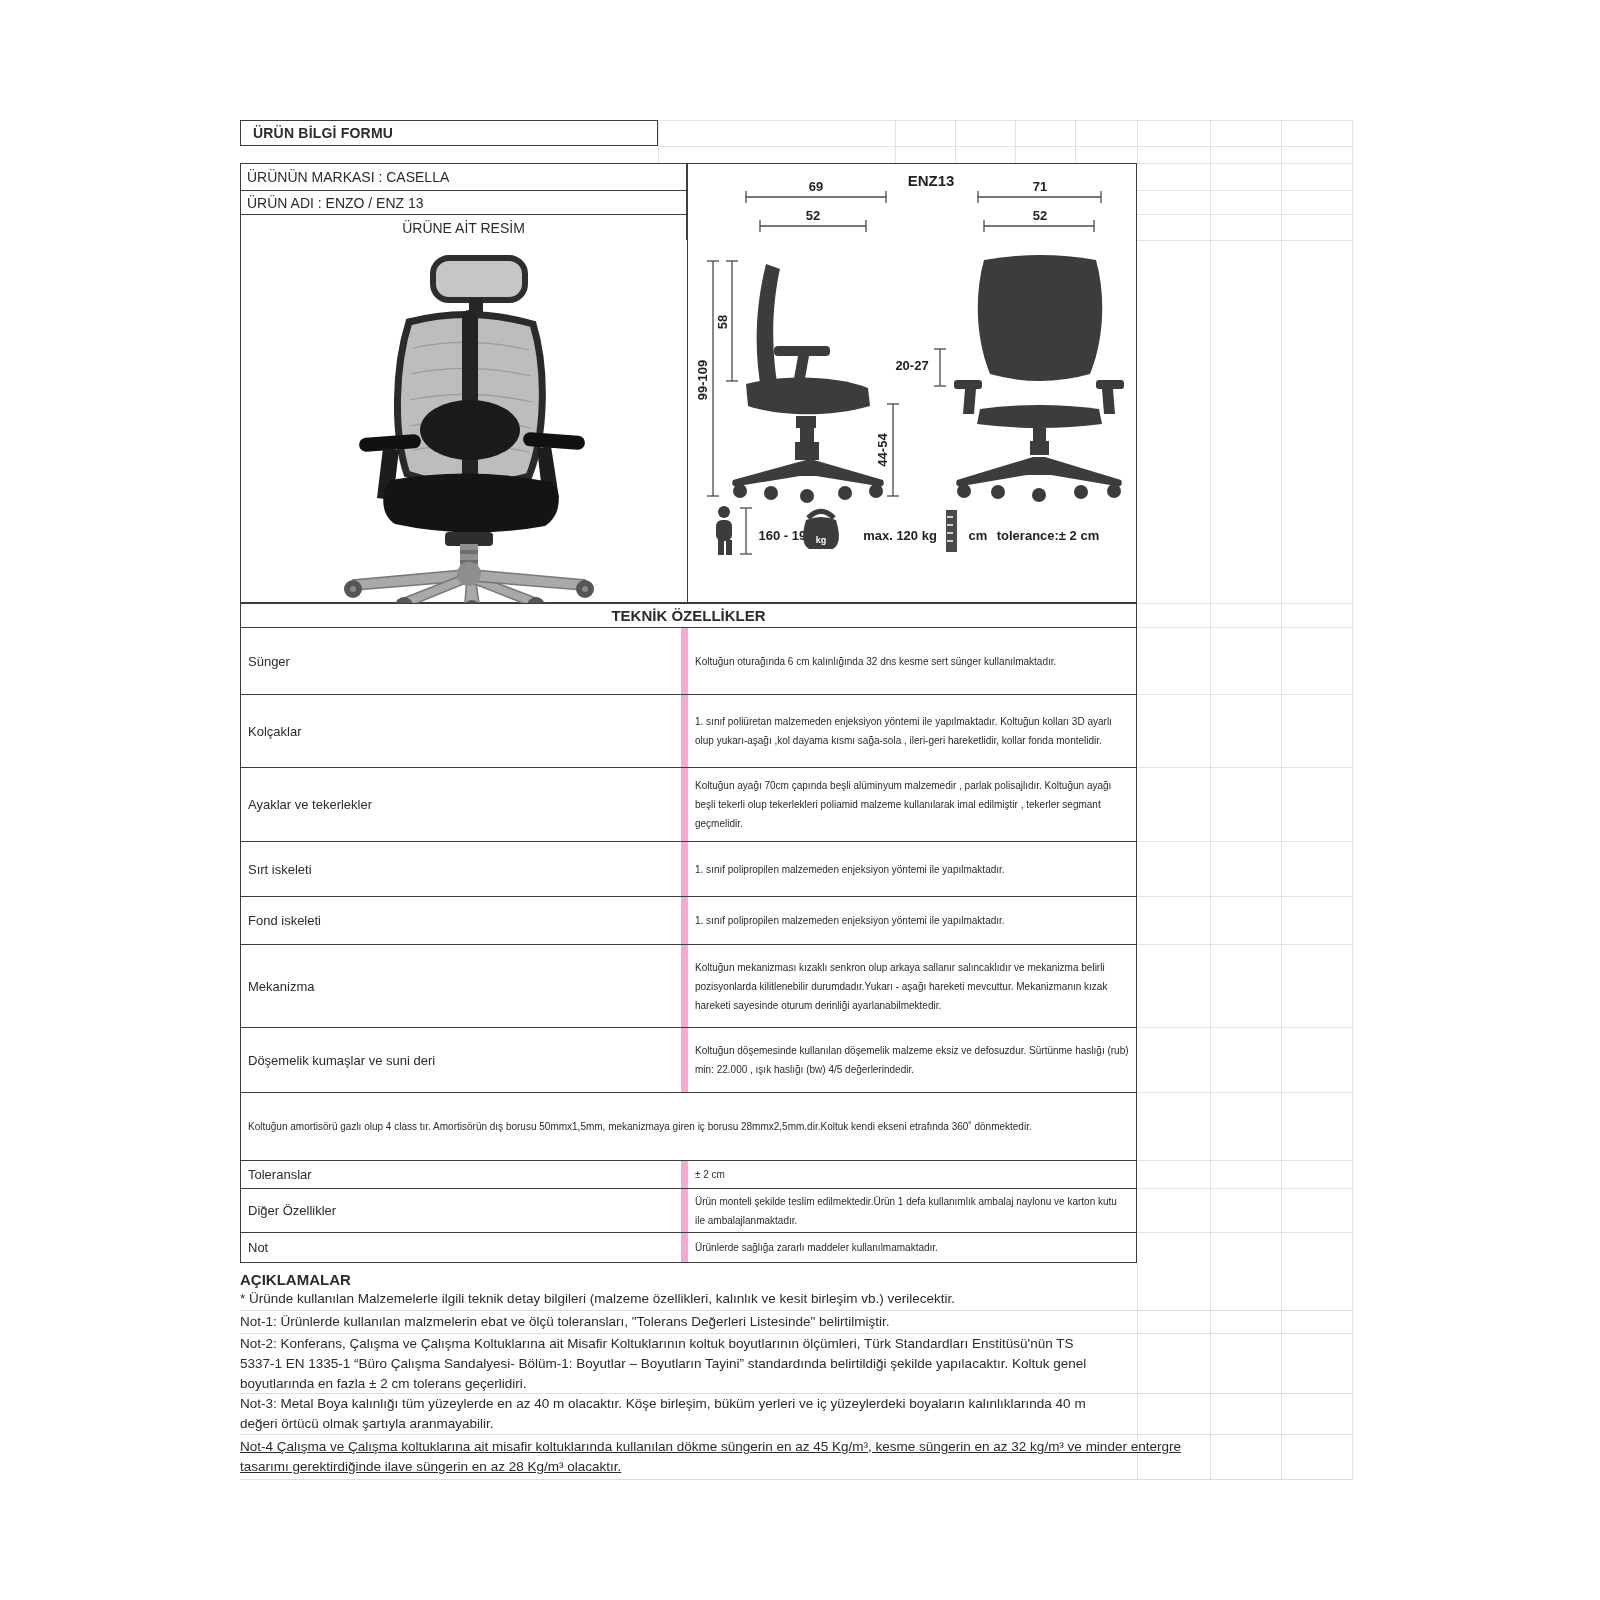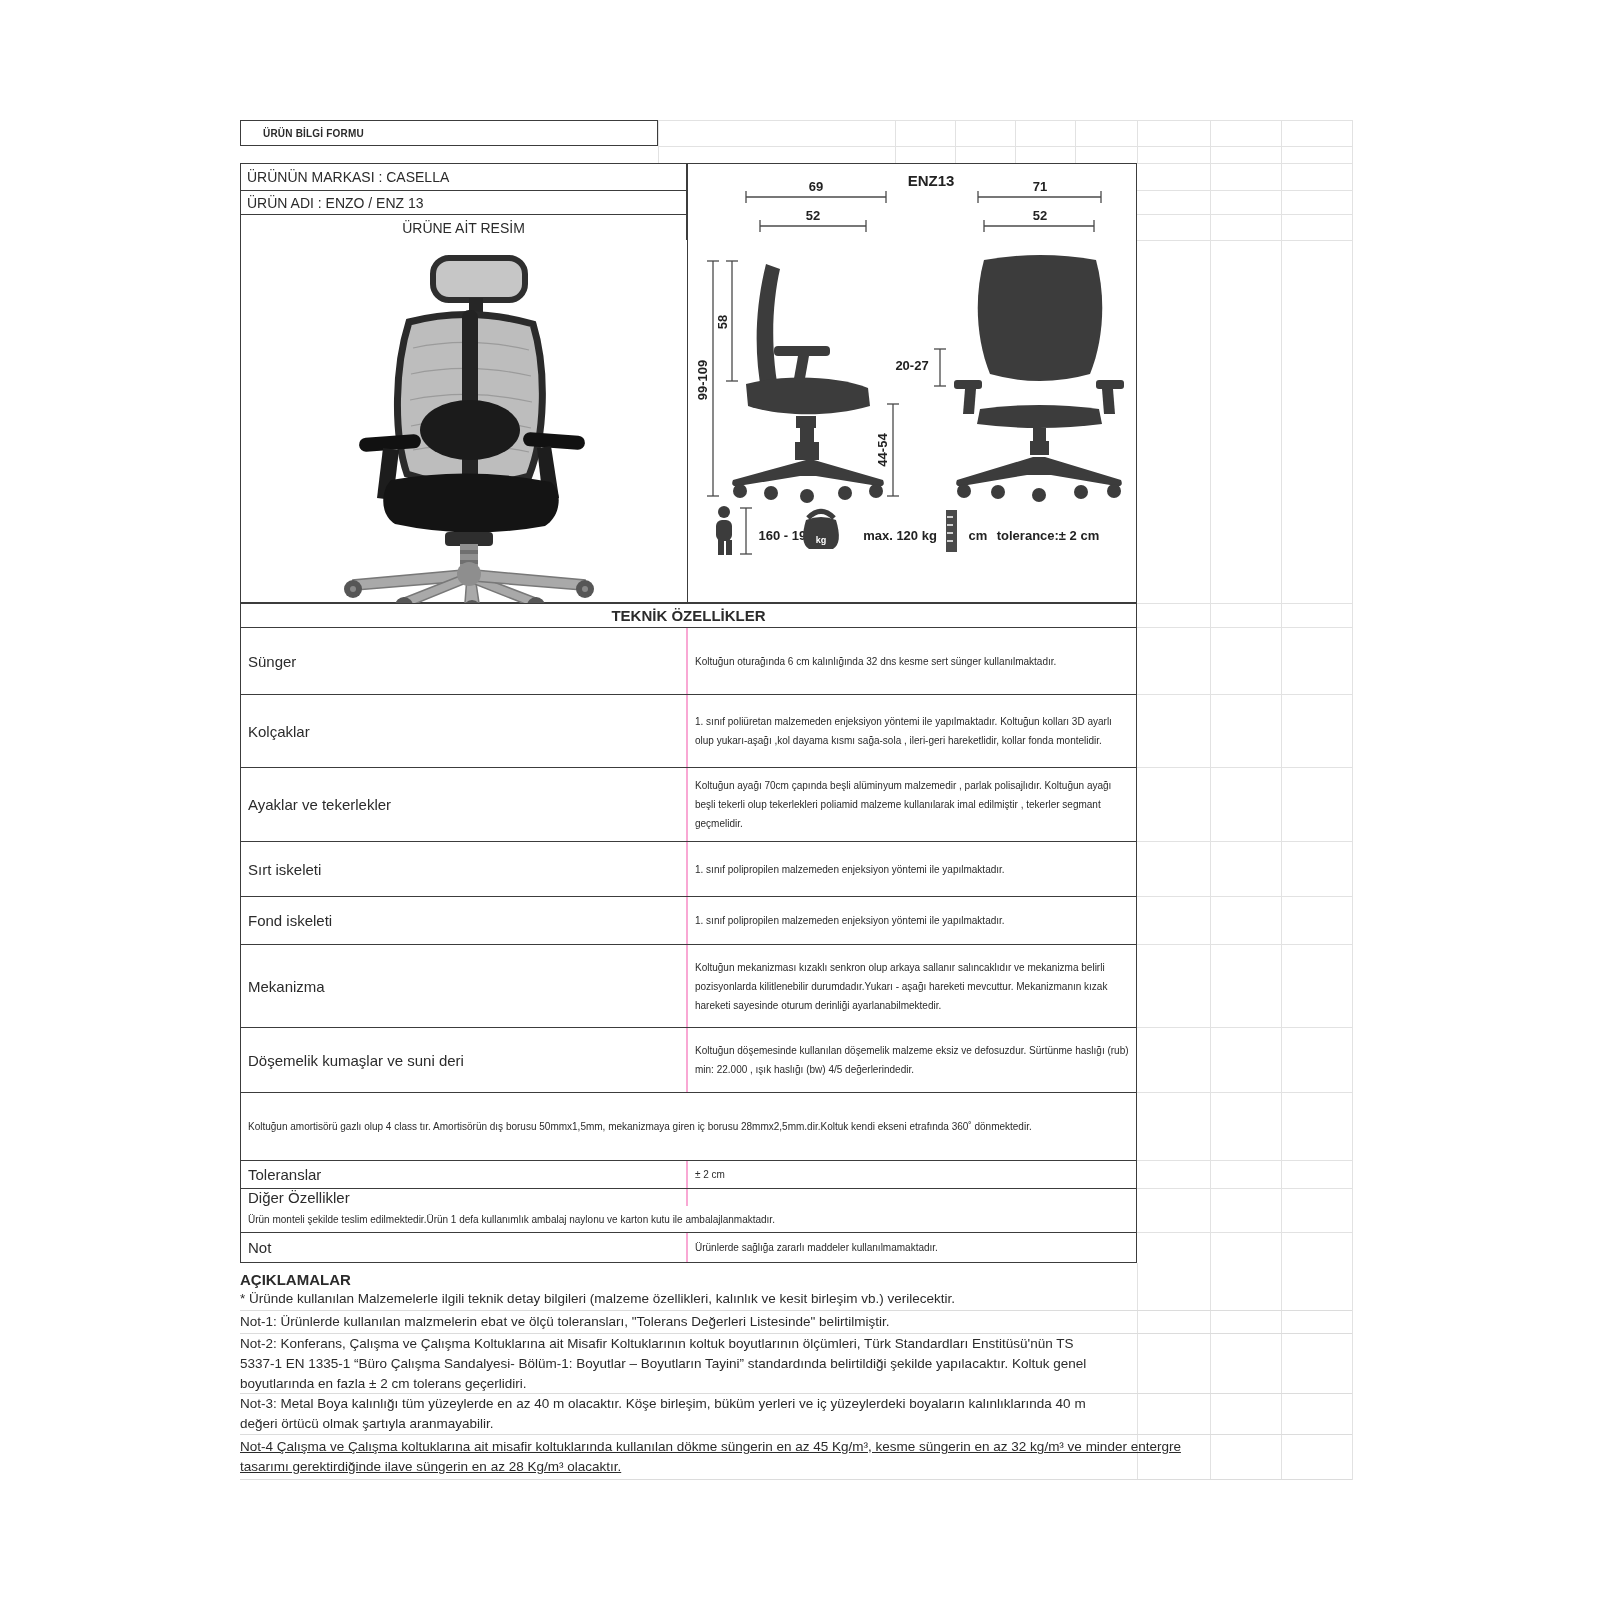--- a/index.html
+++ b/index.html
@@ -2,28 +2,28 @@
 <html><head>
 <meta charset="utf-8">
 <style>
   html,body{margin:0;padding:0;background:#fff;}
   body{width:1600px;height:1600px;position:relative;
        font-family:"Liberation Sans","DejaVu Sans",sans-serif;color:#2b2b2b;}
   .abs{position:absolute;box-sizing:border-box;}
   .vline{position:absolute;width:1px;background:#e2e2e2;}
   .hline{position:absolute;height:1px;background:#e2e2e2;}
   .darkbox{border:1px solid #3c3c3c;background:#fff;}
-  .title-row{font-size:10px;font-weight:bold;display:flex;align-items:center;padding-left:22px;letter-spacing:.2px;}
+  .title-row{font-size:14px;font-weight:bold;display:flex;align-items:center;padding-left:12px;letter-spacing:.2px;}
   .hdr-row{font-size:14px;display:flex;align-items:center;padding-left:6px;}
   .caption-row{font-size:14px;display:flex;align-items:center;justify-content:center;}
   .tech-table{border:1px solid #3c3c3c;}
   .trow{display:flex;border-bottom:1px solid #3c3c3c;box-sizing:border-box;}
   .trow:last-child{border-bottom:none;}
   .thead{font-size:15px;font-weight:bold;display:flex;align-items:center;justify-content:center;border-bottom:1px solid #3c3c3c;box-sizing:border-box;}
-  .tlabel{width:447px;border-right:2px solid #f9a8d4;display:flex;align-items:center;padding-left:7px;font-size:15px;box-sizing:border-box;}
+  .tlabel{width:447px;border-right:7px solid #f9a8d4;display:flex;align-items:center;padding-left:7px;font-size:13px;box-sizing:border-box;}
   .tvalue{flex:1;display:flex;align-items:center;padding:3px 7px;font-size:10px;line-height:19px;box-sizing:border-box;}
   .notes-title{font-size:15px;font-weight:bold;display:flex;align-items:flex-end;}
   .note-row{border-bottom:1px solid #dcdcdc;box-sizing:border-box;font-size:13.5px;overflow:visible;}
   .note-line{line-height:20px;white-space:nowrap;}
   .note-row.single{display:flex;align-items:center;}
   svg text{font-family:"Liberation Sans","DejaVu Sans",sans-serif;fill:#222;}
   .dimtxt{font-size:13px;font-weight:bold;}
   .modeltxt{font-size:15px;font-weight:bold;}
   .legtxt{font-size:13px;font-weight:bold;}
   .kgtxt{font-size:9px;font-weight:bold;fill:#fff;}
@@ -291,21 +291,21 @@
       <div class="tvalue">
           <span>Koltuğun amortisörü gazlı olup 4 class tır. Amortisörün dış borusu 50mmx1,5mm, mekanizmaya giren iç borusu 28mmx2,5mm.dir.Koltuk kendi ekseni etrafında 360˚ dönmektedir.</span>
         </div>
     </div>
     <div class="trow" style="height:28px;">
       <div class="tlabel">Toleranslar</div>
       <div class="tvalue">
           <span>± 2 cm</span>
         </div>
     </div>
-    <div class="trow" style="height:44px;flex-direction:column;">
+    <div class="trow" style="height:44px;">
       <div class="tlabel">Diğer Özellikler</div>
       <div class="tvalue">
           <span>Ürün monteli şekilde teslim edilmektedir.Ürün 1 defa kullanımlık ambalaj naylonu ve karton kutu ile ambalajlanmaktadır.</span>
         </div>
     </div>
     <div class="trow" style="height:29px;">
       <div class="tlabel">Not</div>
       <div class="tvalue">
           <span>Ürünlerde sağlığa zararlı maddeler kullanılmamaktadır.</span>
         </div>

